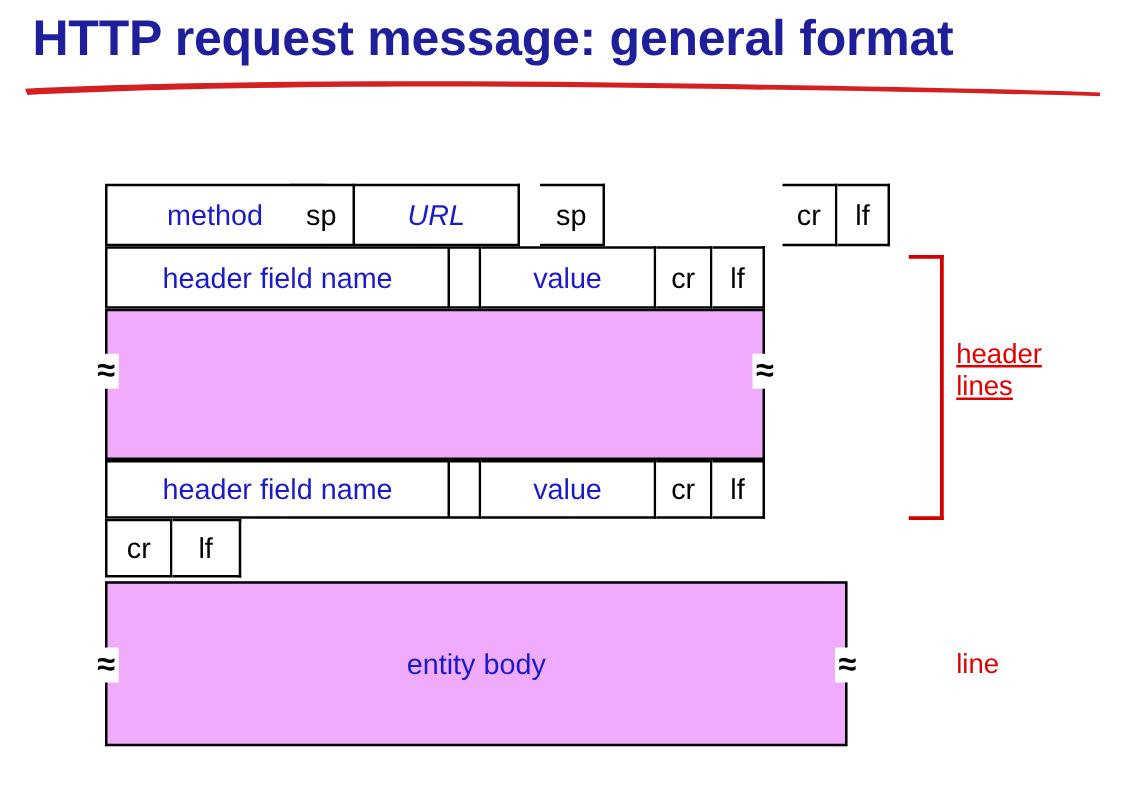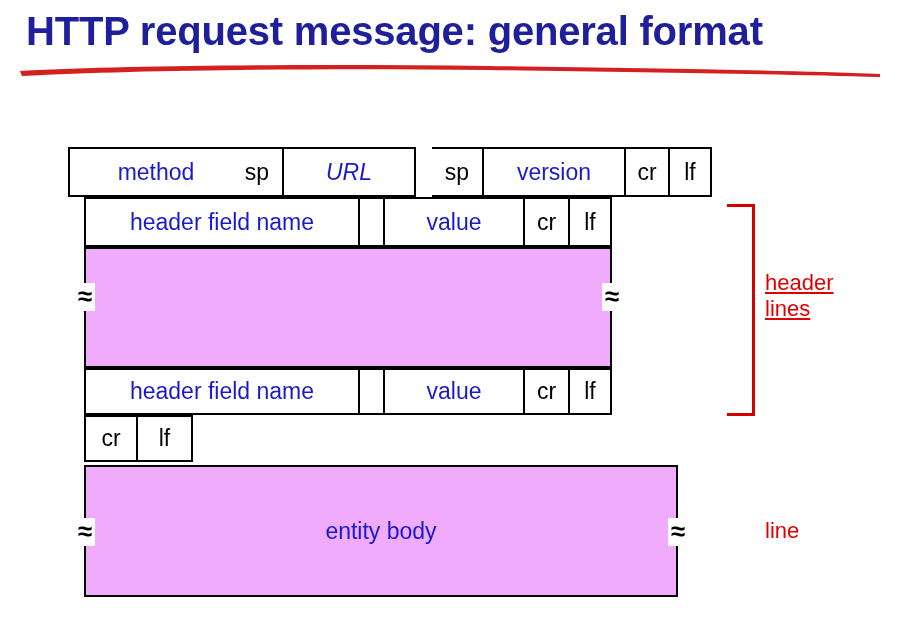--- a/index.html
+++ b/index.html
@@ -114,25 +114,24 @@
 
 <div id="title-block">
   <div id="page-title">HTTP request message: general format</div>
   <svg id="title-underline" viewBox="0 0 866 16" preserveAspectRatio="none">
     <path d="M2,9 C120,3 300,2 470,4 C620,6 760,8 862,12 L862,15 C760,12 620,10 470,8 C300,6 120,8 4,14 Z" fill="#d42020"></path>
   </svg>
 </div>
 
 <div id="diagram">
 
-  <div class="cell blue" style="left:68px;  top:147px; width:176px; height:50px;">method</div>
+  <div class="cell blue" style="left:84px;  top:147px; width:176px; height:50px;">method</div>
   <div class="cell black nolft" style="left:232px; top:147px; width:52px;  height:50px;">sp</div>
   <div class="cell blue nolft" style="left:284px; top:147px; width:132px; height:50px;font-style:italic;">URL</div>
   <div class="cell black nolft" style="left:432px; top:147px; width:52px;  height:50px;">sp</div>
-  <div class="cell blue nolft" style="left:484px; top:147px; width:142px; height:50px;">version</div>
   <div class="cell black nolft" style="left:626px; top:147px; width:44px;  height:50px;">cr</div>
   <div class="cell black nolft" style="left:670px; top:147px; width:42px;  height:50px;">lf</div>
 
   <div class="cell blue" style="left:84px;  top:197px; width:276px; height:50px;">header field name</div>
   <div class="cell black nolft" style="left:360px; top:197px; width:25px;  height:50px;"></div>
   <div class="cell blue nolft" style="left:385px; top:197px; width:140px; height:50px;">value</div>
   <div class="cell black nolft" style="left:525px; top:197px; width:45px;  height:50px;">cr</div>
   <div class="cell black nolft" style="left:570px; top:197px; width:42px;  height:50px;">lf</div>
 
   <div class="big-box" style="left:84px; top:247px; width:528px; height:121px;"></div>

